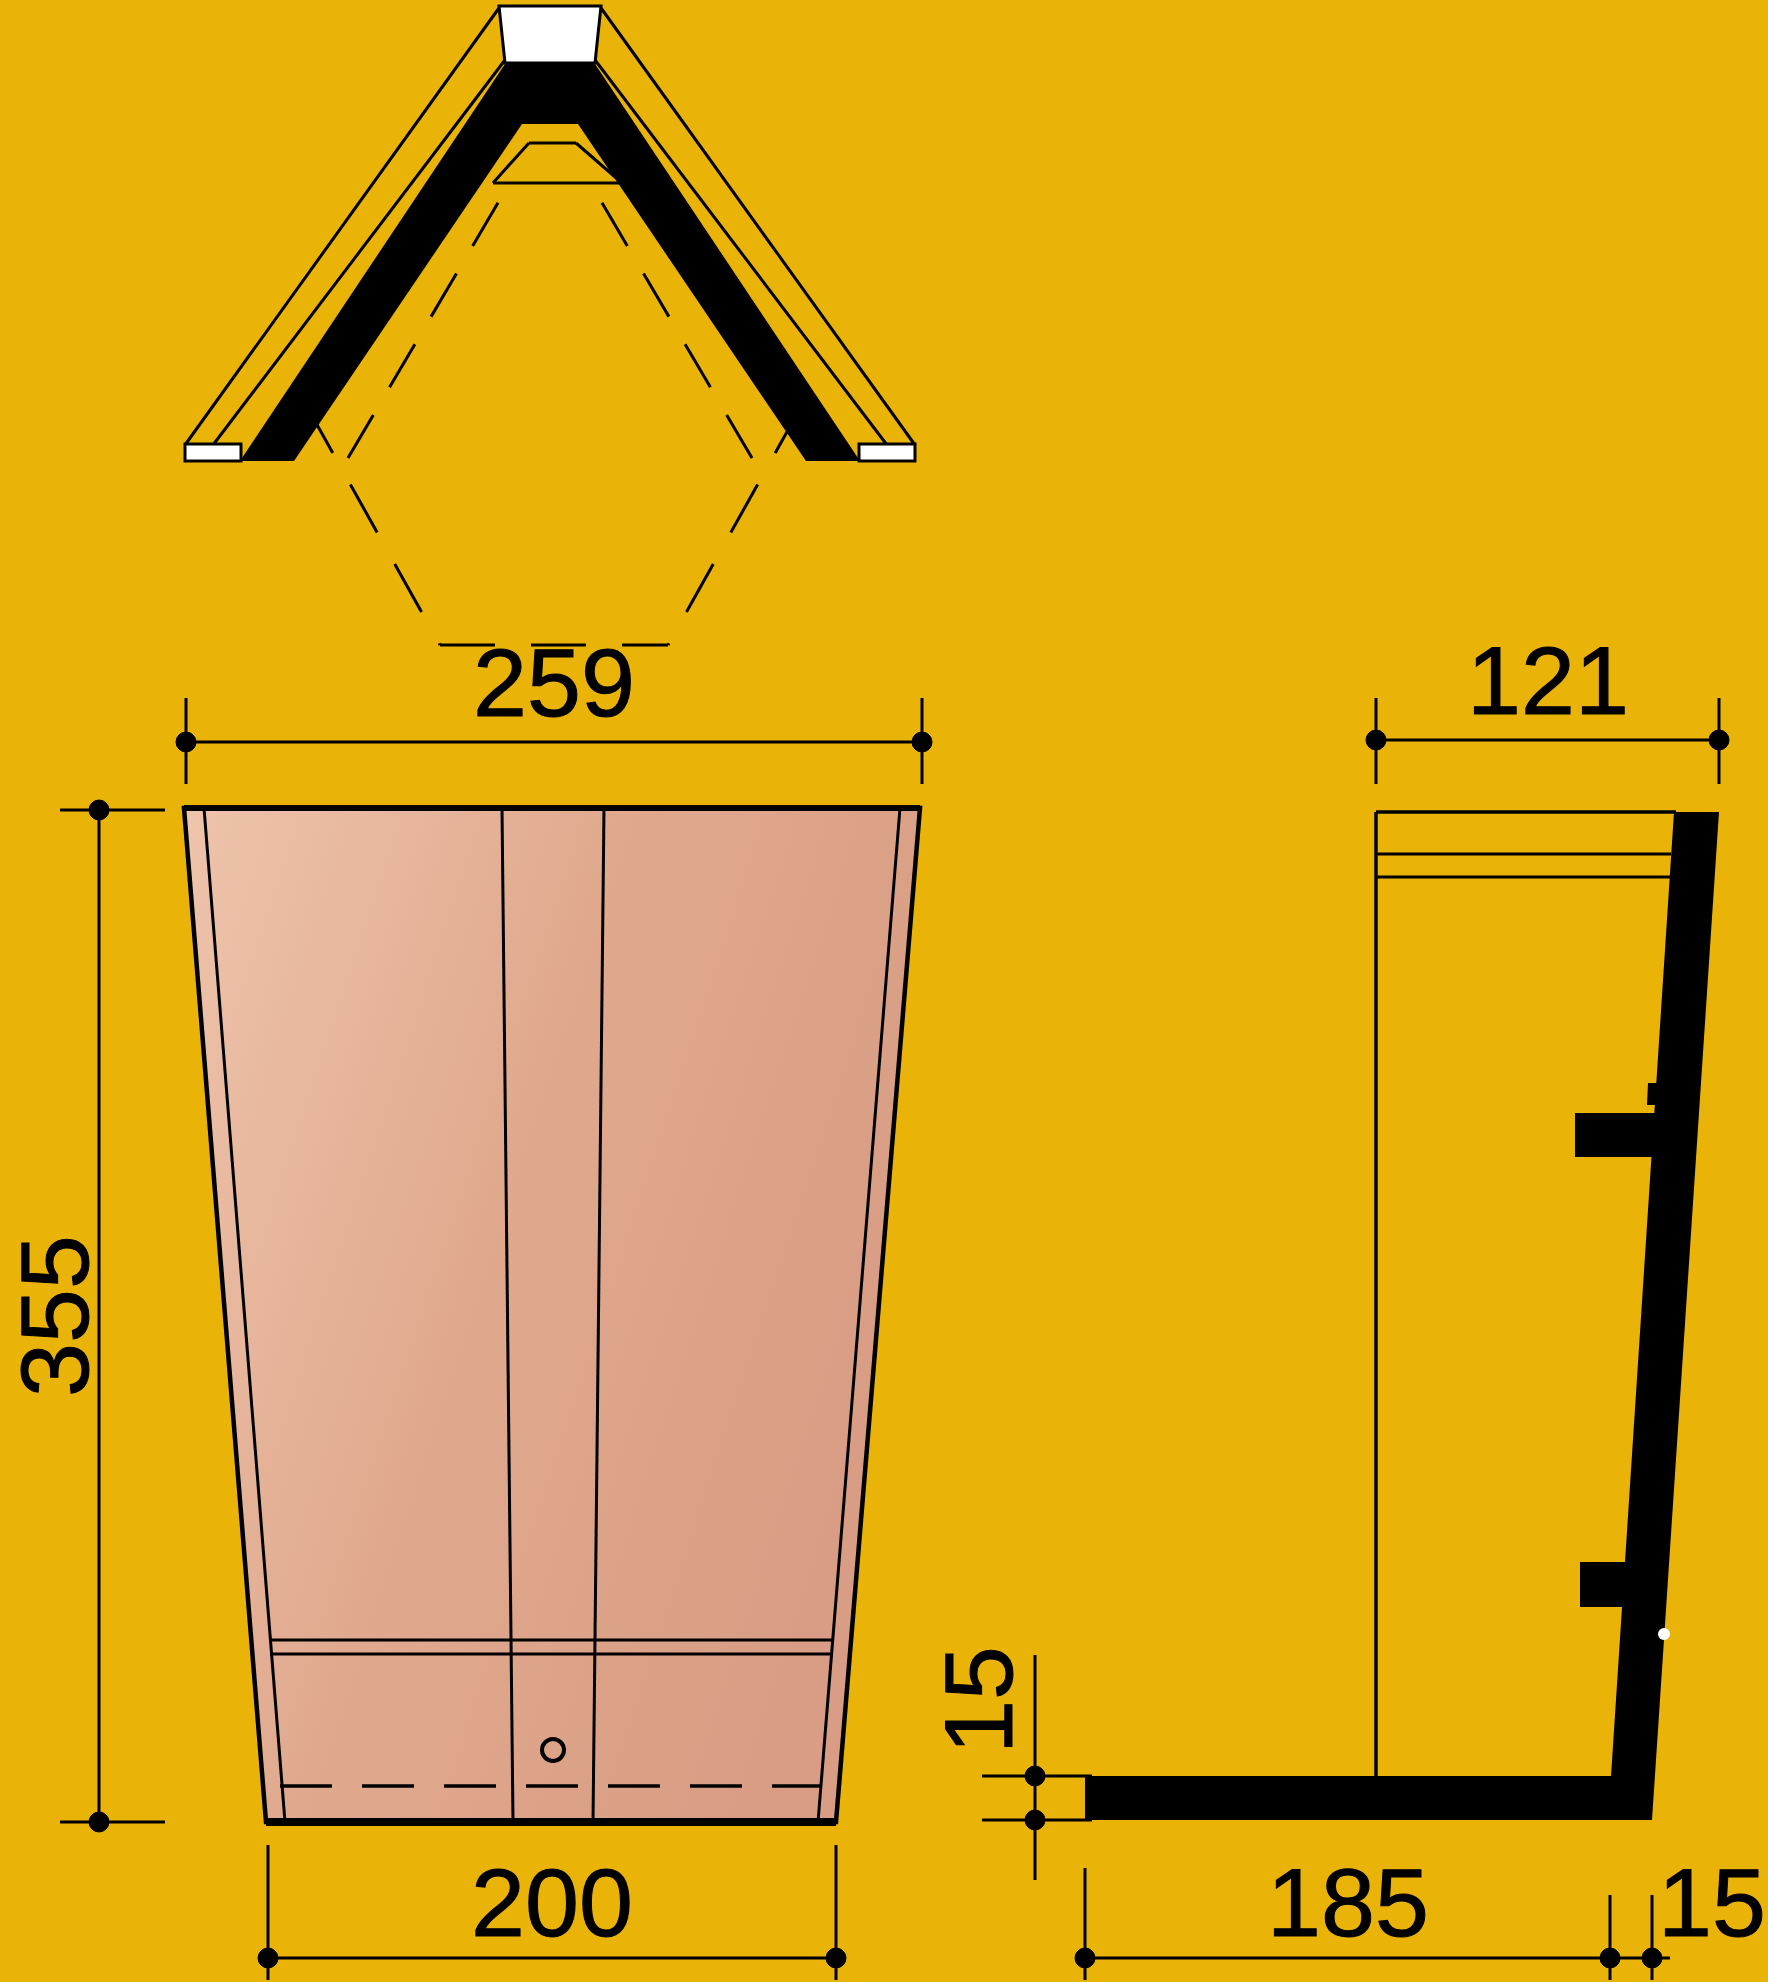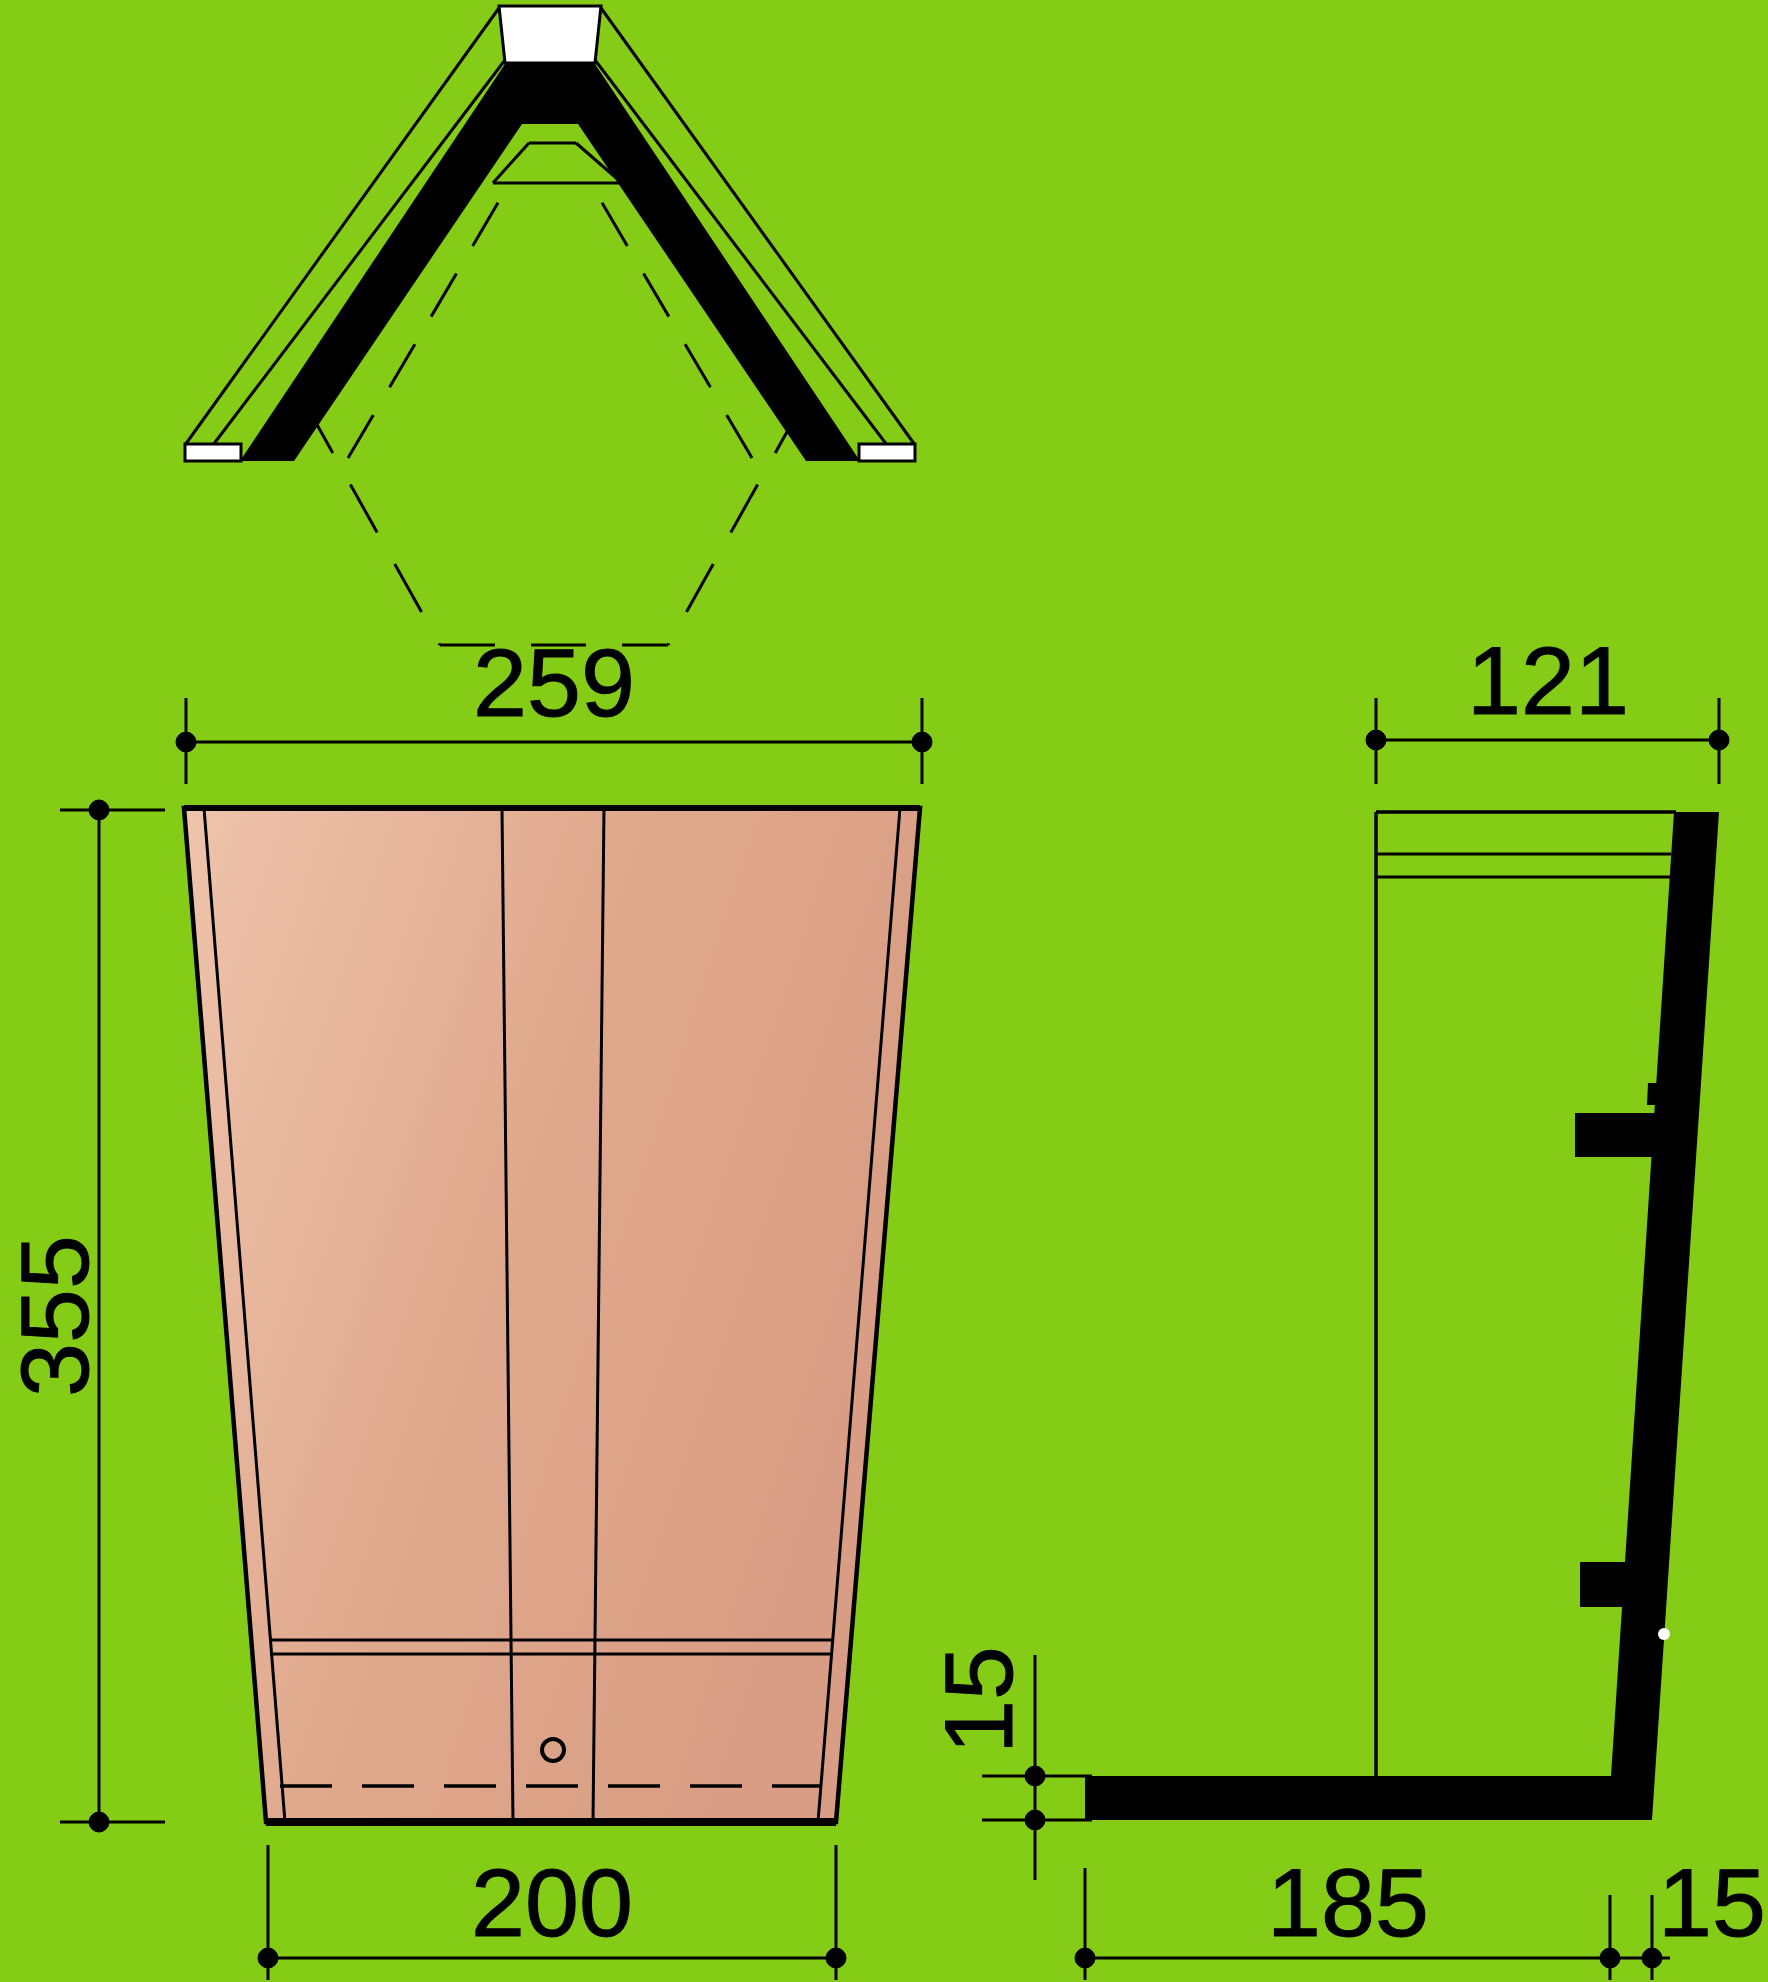--- a/index.html
+++ b/index.html
@@ -4,21 +4,21 @@
 <style>
   html, body {
     margin: 0;
     padding: 0;
     background: #ffffff;
   }
   .drawing-wrap {
     width: 1768px;
     height: 1982px;
     position: relative;
-    background: #84cc16;
+    background: #eab308;
     overflow: hidden;
   }
   svg {
     display: block;
   }
   text {
     font-family: "Liberation Sans", "DejaVu Sans", sans-serif;
     font-size: 97px;
     fill: #000000;
   }

